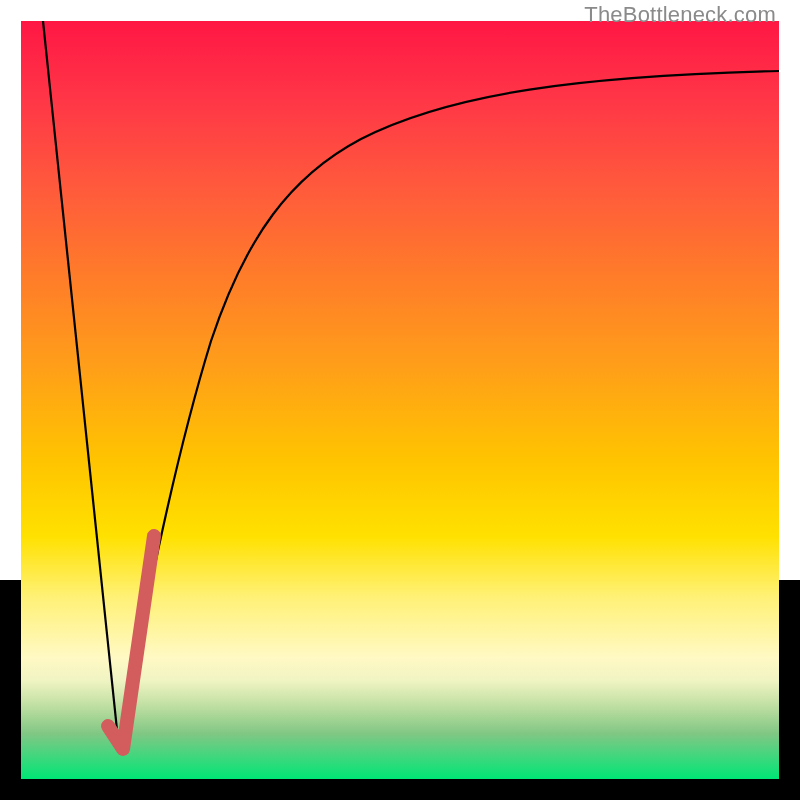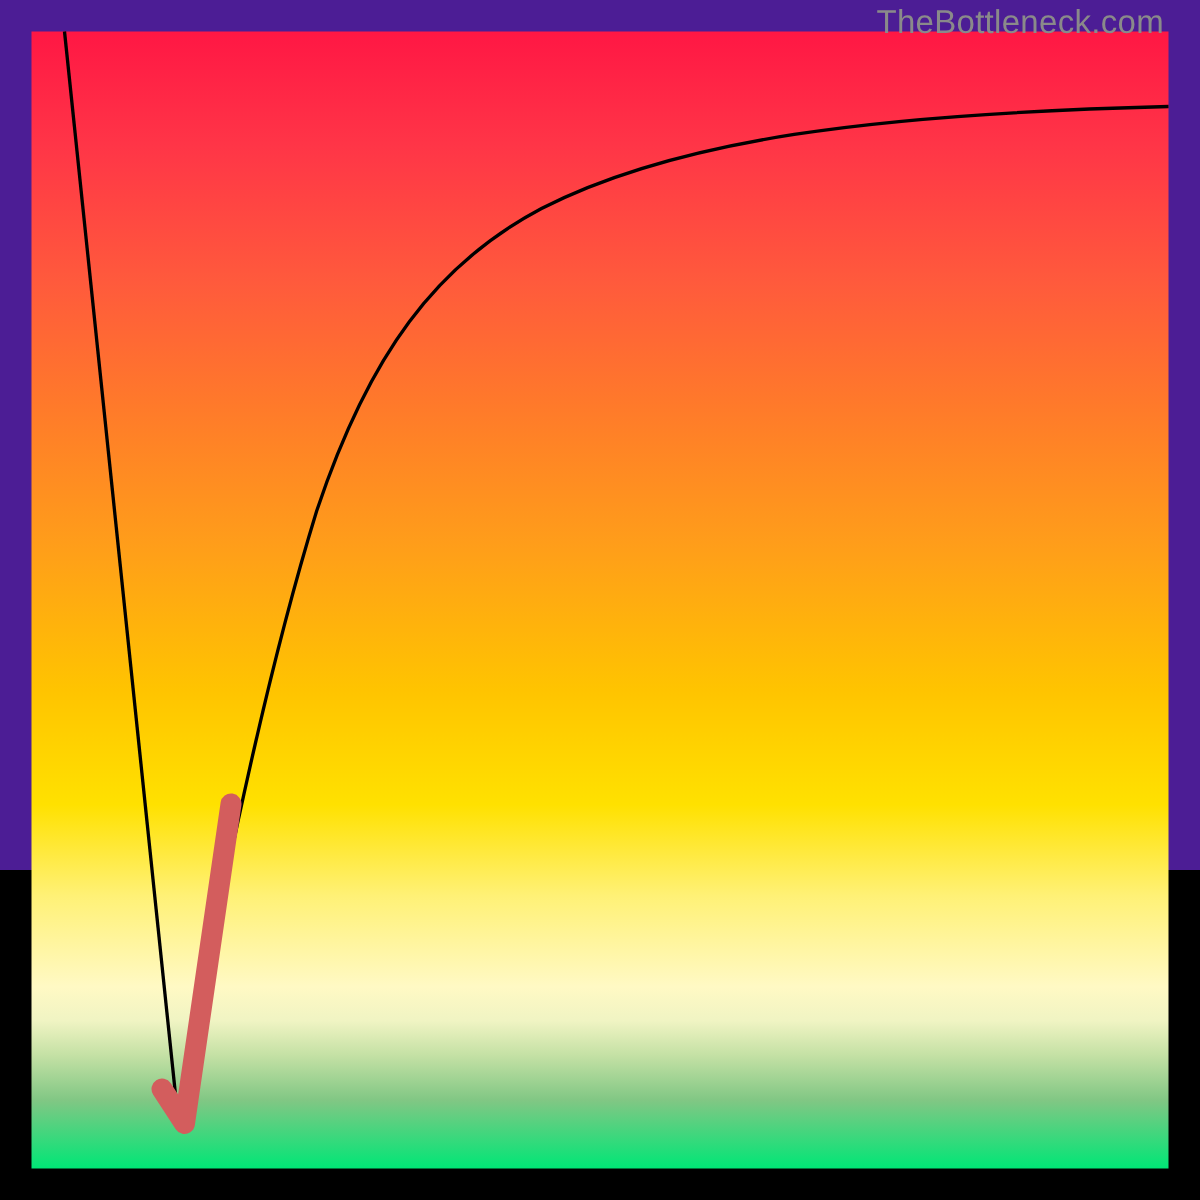--- a/index.html
+++ b/index.html
@@ -9,21 +9,21 @@
     height: 800px;
     background: #000;
     overflow: hidden;
   }
   .frame {
     position: absolute;
     top: 0;
     left: 0;
     width: 800px;
     height: 580px;
-    background: #4c1d95;
+    background: #ffffff;
   }
   .plot-area {
     position: absolute;
     top: 21px;
     left: 21px;
     width: 758px;
     height: 758px;
     background: linear-gradient(to bottom,
       #ff1744 0%,
       #ff3547 10%,

